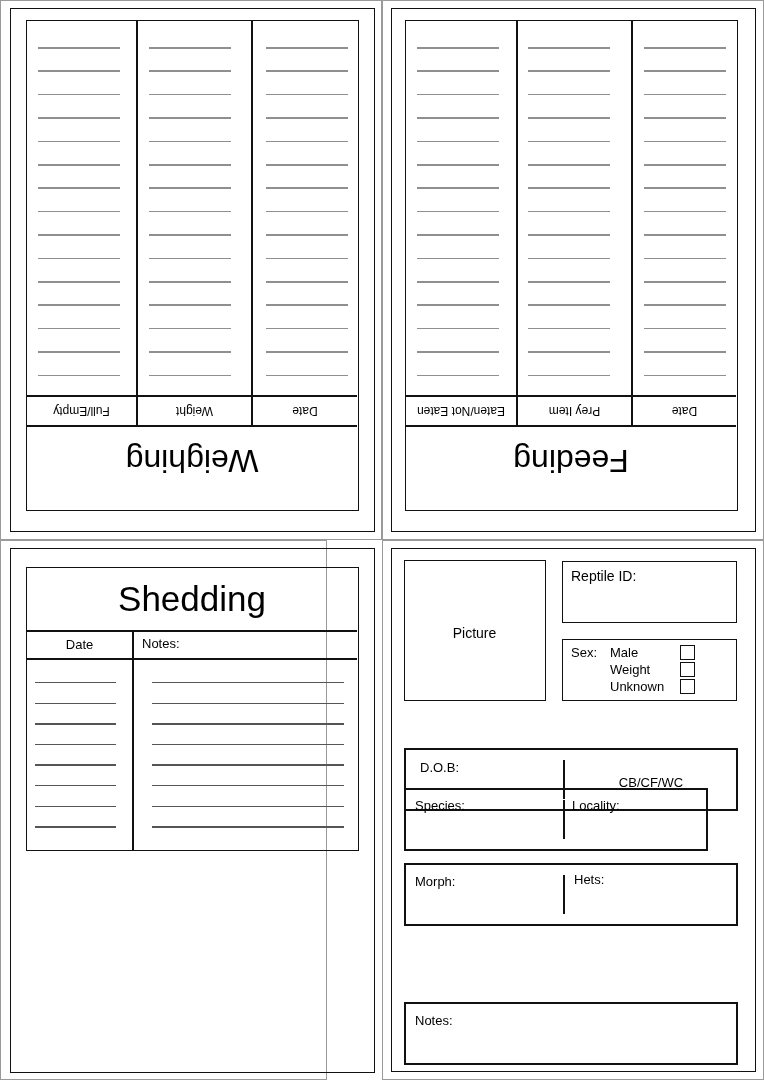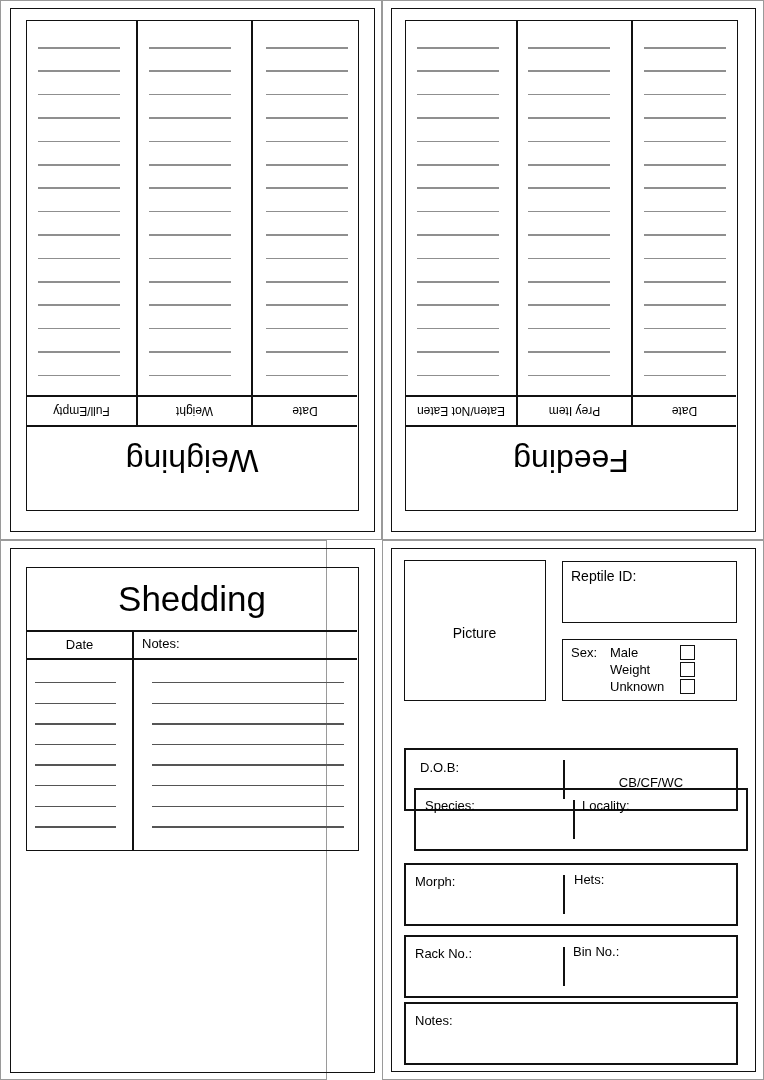--- a/index.html
+++ b/index.html
@@ -200,34 +200,29 @@
     <div class="chk" style="left:117px;top:22px;"></div>
     <div class="chk" style="left:117px;top:39px;"></div>
   </div>
 
   <div class="box thick" style="left:21px;top:177px;width:334px;height:63px;margin-top:30px;">
     <div class="txt" style="left:14px;top:9px;font-size:13px;line-height:18px;">D.O.B:</div>
     <div class="vline" style="left:157px;top:10px;height:39px;"></div>
     <div class="txt center" style="left:160px;top:24px;width:170px;font-size:13px;line-height:18px;">CB/CF/WC</div>
   </div>
 
-  <div class="box thick" style="left:31px;top:247px;width:334px;height:63px;">
+  <div class="box thick" style="left:21px;top:247px;width:304px;height:63px;">
     <div class="txt" style="left:9px;top:7px;font-size:13px;line-height:18px;">Species:</div>
     <div class="vline" style="left:157px;top:10px;height:39px;"></div>
     <div class="txt" style="left:166px;top:7px;font-size:13px;line-height:18px;">Locality:</div>
   </div>
 
   <div class="box thick" style="left:21px;top:322px;width:334px;height:63px;">
     <div class="txt" style="left:9px;top:8px;font-size:13px;line-height:18px;">Morph:</div>
     <div class="vline" style="left:157px;top:10px;height:39px;"></div>
     <div class="txt" style="left:168px;top:6px;font-size:13px;line-height:18px;">Hets:</div>
   </div>
 
-  <div class="box thick" style="left:21px;top:394px;width:334px;height:63px;">
-    <div class="txt" style="left:9px;top:8px;font-size:13px;line-height:18px;">Rack No.:</div>
-    <div class="vline" style="left:157px;top:10px;height:39px;"></div>
-    <div class="txt" style="left:167px;top:6px;font-size:13px;line-height:18px;">Bin No.:</div>
-  </div>
 
   <div class="box thick" style="left:21px;top:461px;width:334px;height:63px;">
     <div class="txt" style="left:9px;top:8px;font-size:13px;line-height:18px;">Notes:</div>
   </div>
 </div>
 
 </body></html>

